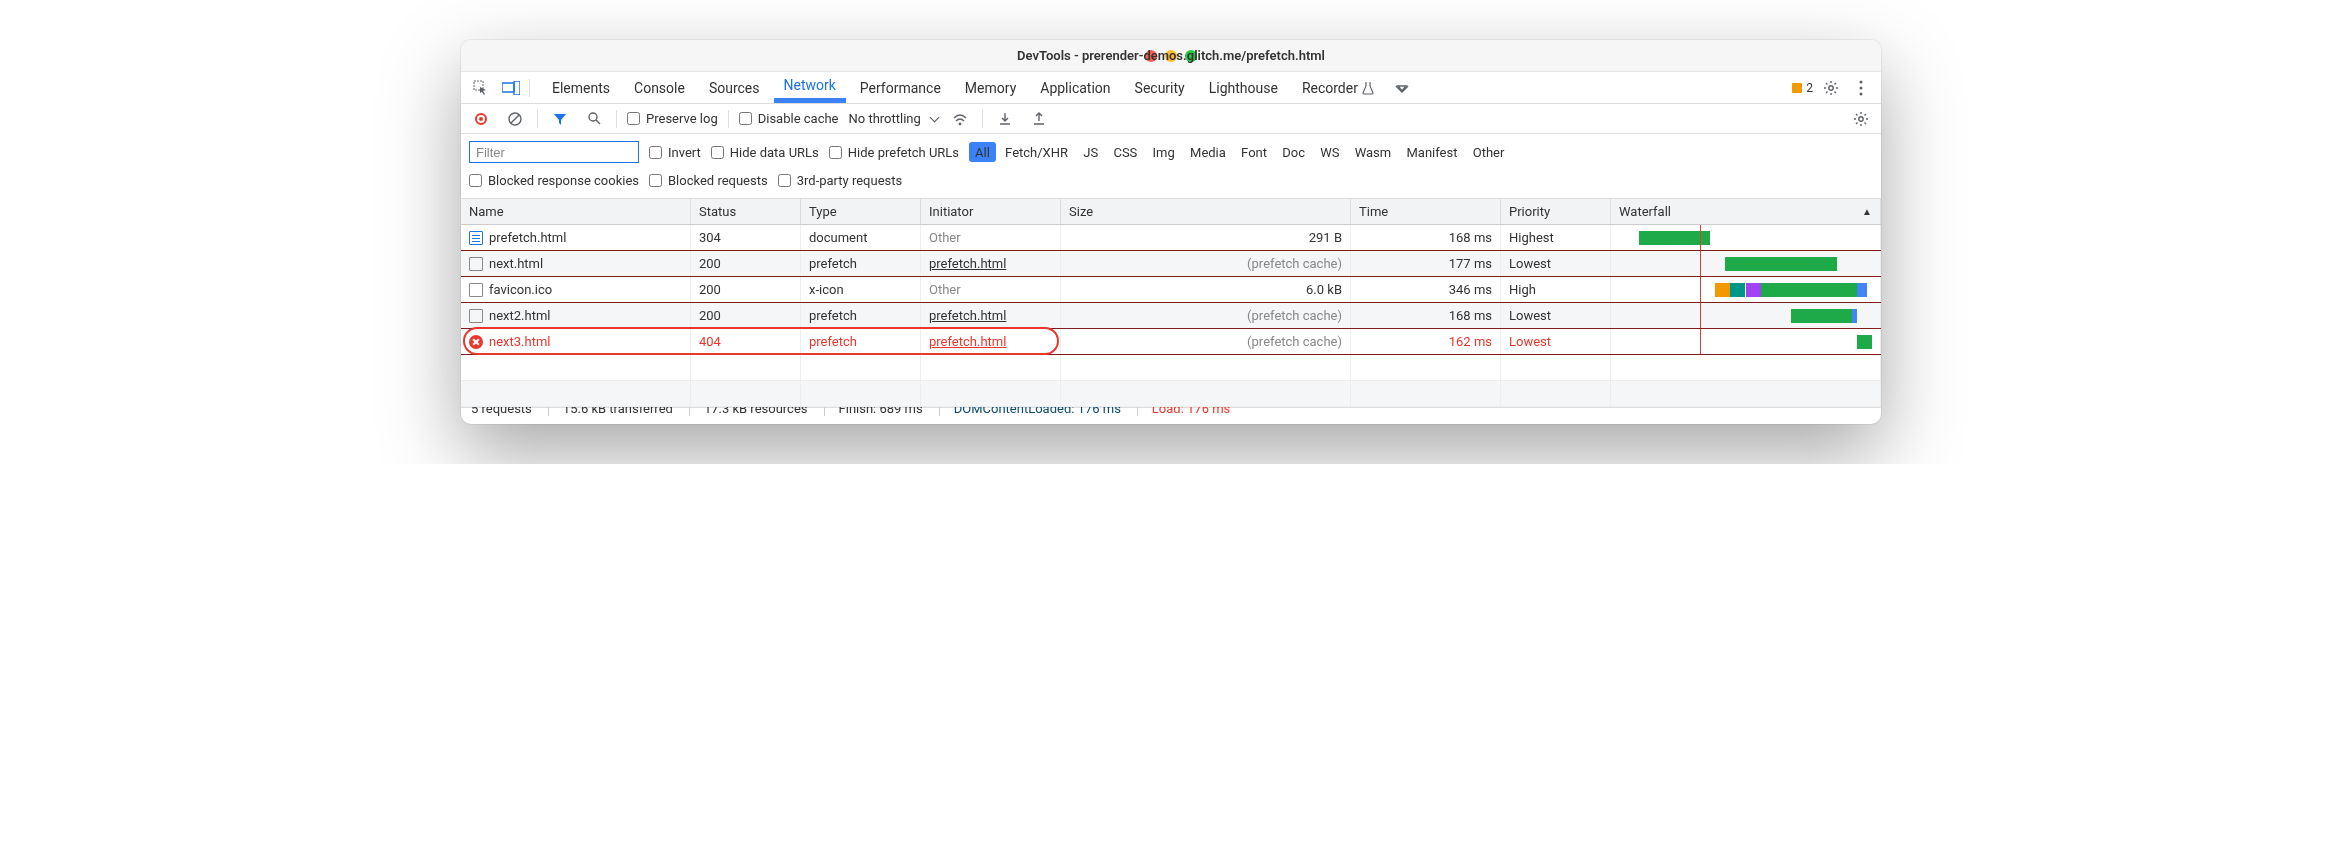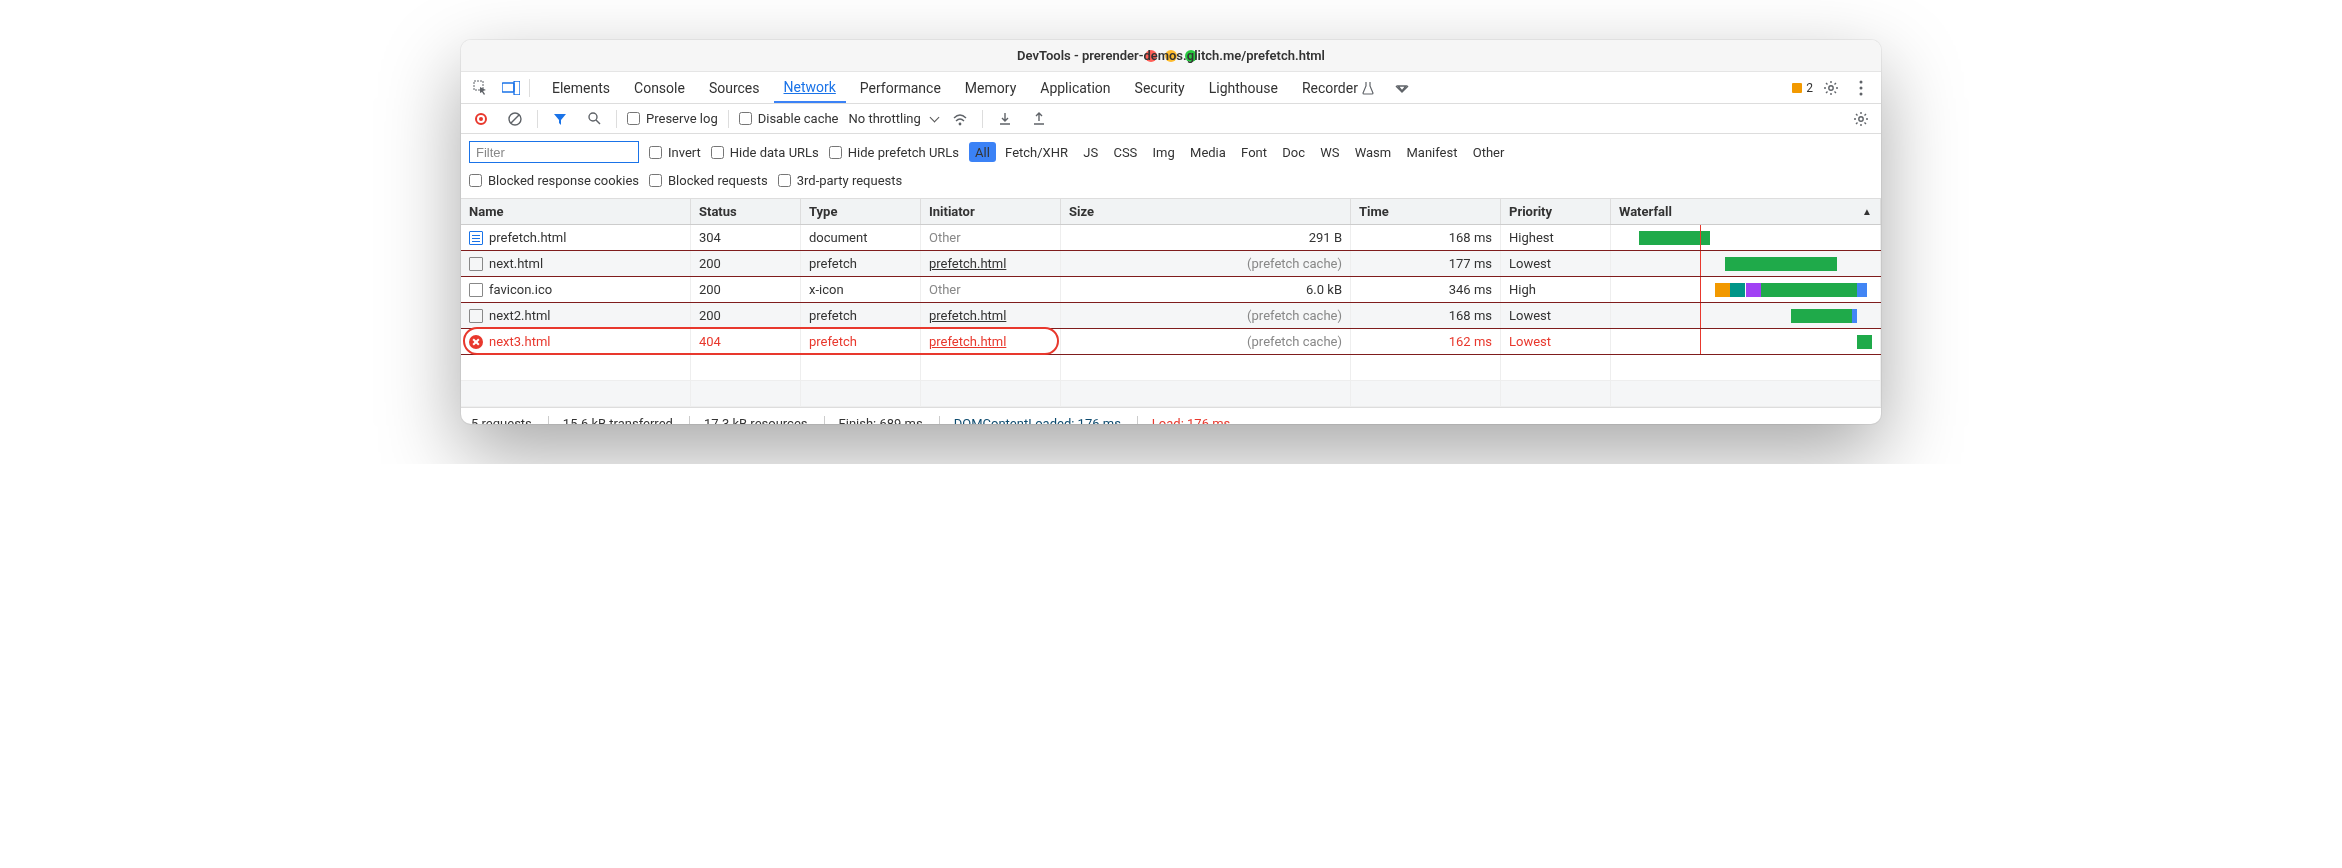--- a/index.html
+++ b/index.html
@@ -79,22 +79,21 @@
     display: flex;
     align-items: center;
     padding: 0 10px;
     color: #333;
     cursor: pointer;
     font-size: 14px;
     white-space: nowrap;
   }
   .tab.active {
     color: #1a73e8;
-    border-bottom: 2px solid #3b82f6;
-    text-decoration: underline;
+    border-bottom: 5px solid #3b82f6;
   }
   .tab .beaker { margin-left: 4px; }
   .spacer { flex: 1; }
   .warn-badge {
     display: inline-flex;
     align-items: center;
     gap: 4px;
     font-size: 12px;
     color: #333;
   }
@@ -189,21 +188,21 @@
     display: flex;
     background: #f1f3f4;
     border-bottom: 1px solid #ccc;
     height: 26px;
   }
   .th {
     display: flex;
     align-items: center;
     padding: 0 8px;
     border-right: 1px solid #ddd;
-    font-weight: 700;
+    font-weight: 400;
     color: #333;
     font-size: 13px;
   }
   .col-name { width: 230px; }
   .col-status { width: 110px; }
   .col-type { width: 120px; }
   .col-init { width: 140px; }
   .col-size { width: 290px; text-align: left; }
   .col-time { width: 150px; }
   .col-priority { width: 110px; }
@@ -296,21 +295,21 @@
   .empty-rows .row {
     display: flex;
     height: 26px;
     border-bottom: 1px solid #eee;
   }
   .empty-rows .row:nth-child(even) { background: #f5f6f7; }
   .empty-rows .td { border-right: 1px solid #eee; }
   
   .statusbar {
     display: flex;
-    align-items: flex-start;
+    align-items: flex-end;
     gap: 16px;
     height: 15px;
     padding: 8px 10px;
     border-top: 1px solid #ddd;
     font-size: 13px;
   }
   .statusbar .sv { border-left: 1px solid #ccc; padding-left: 14px; }
   .statusbar .dcl { color: #0c4a6e; }
   .statusbar .load { color: #e8382d; }
   svg { display: block; }

